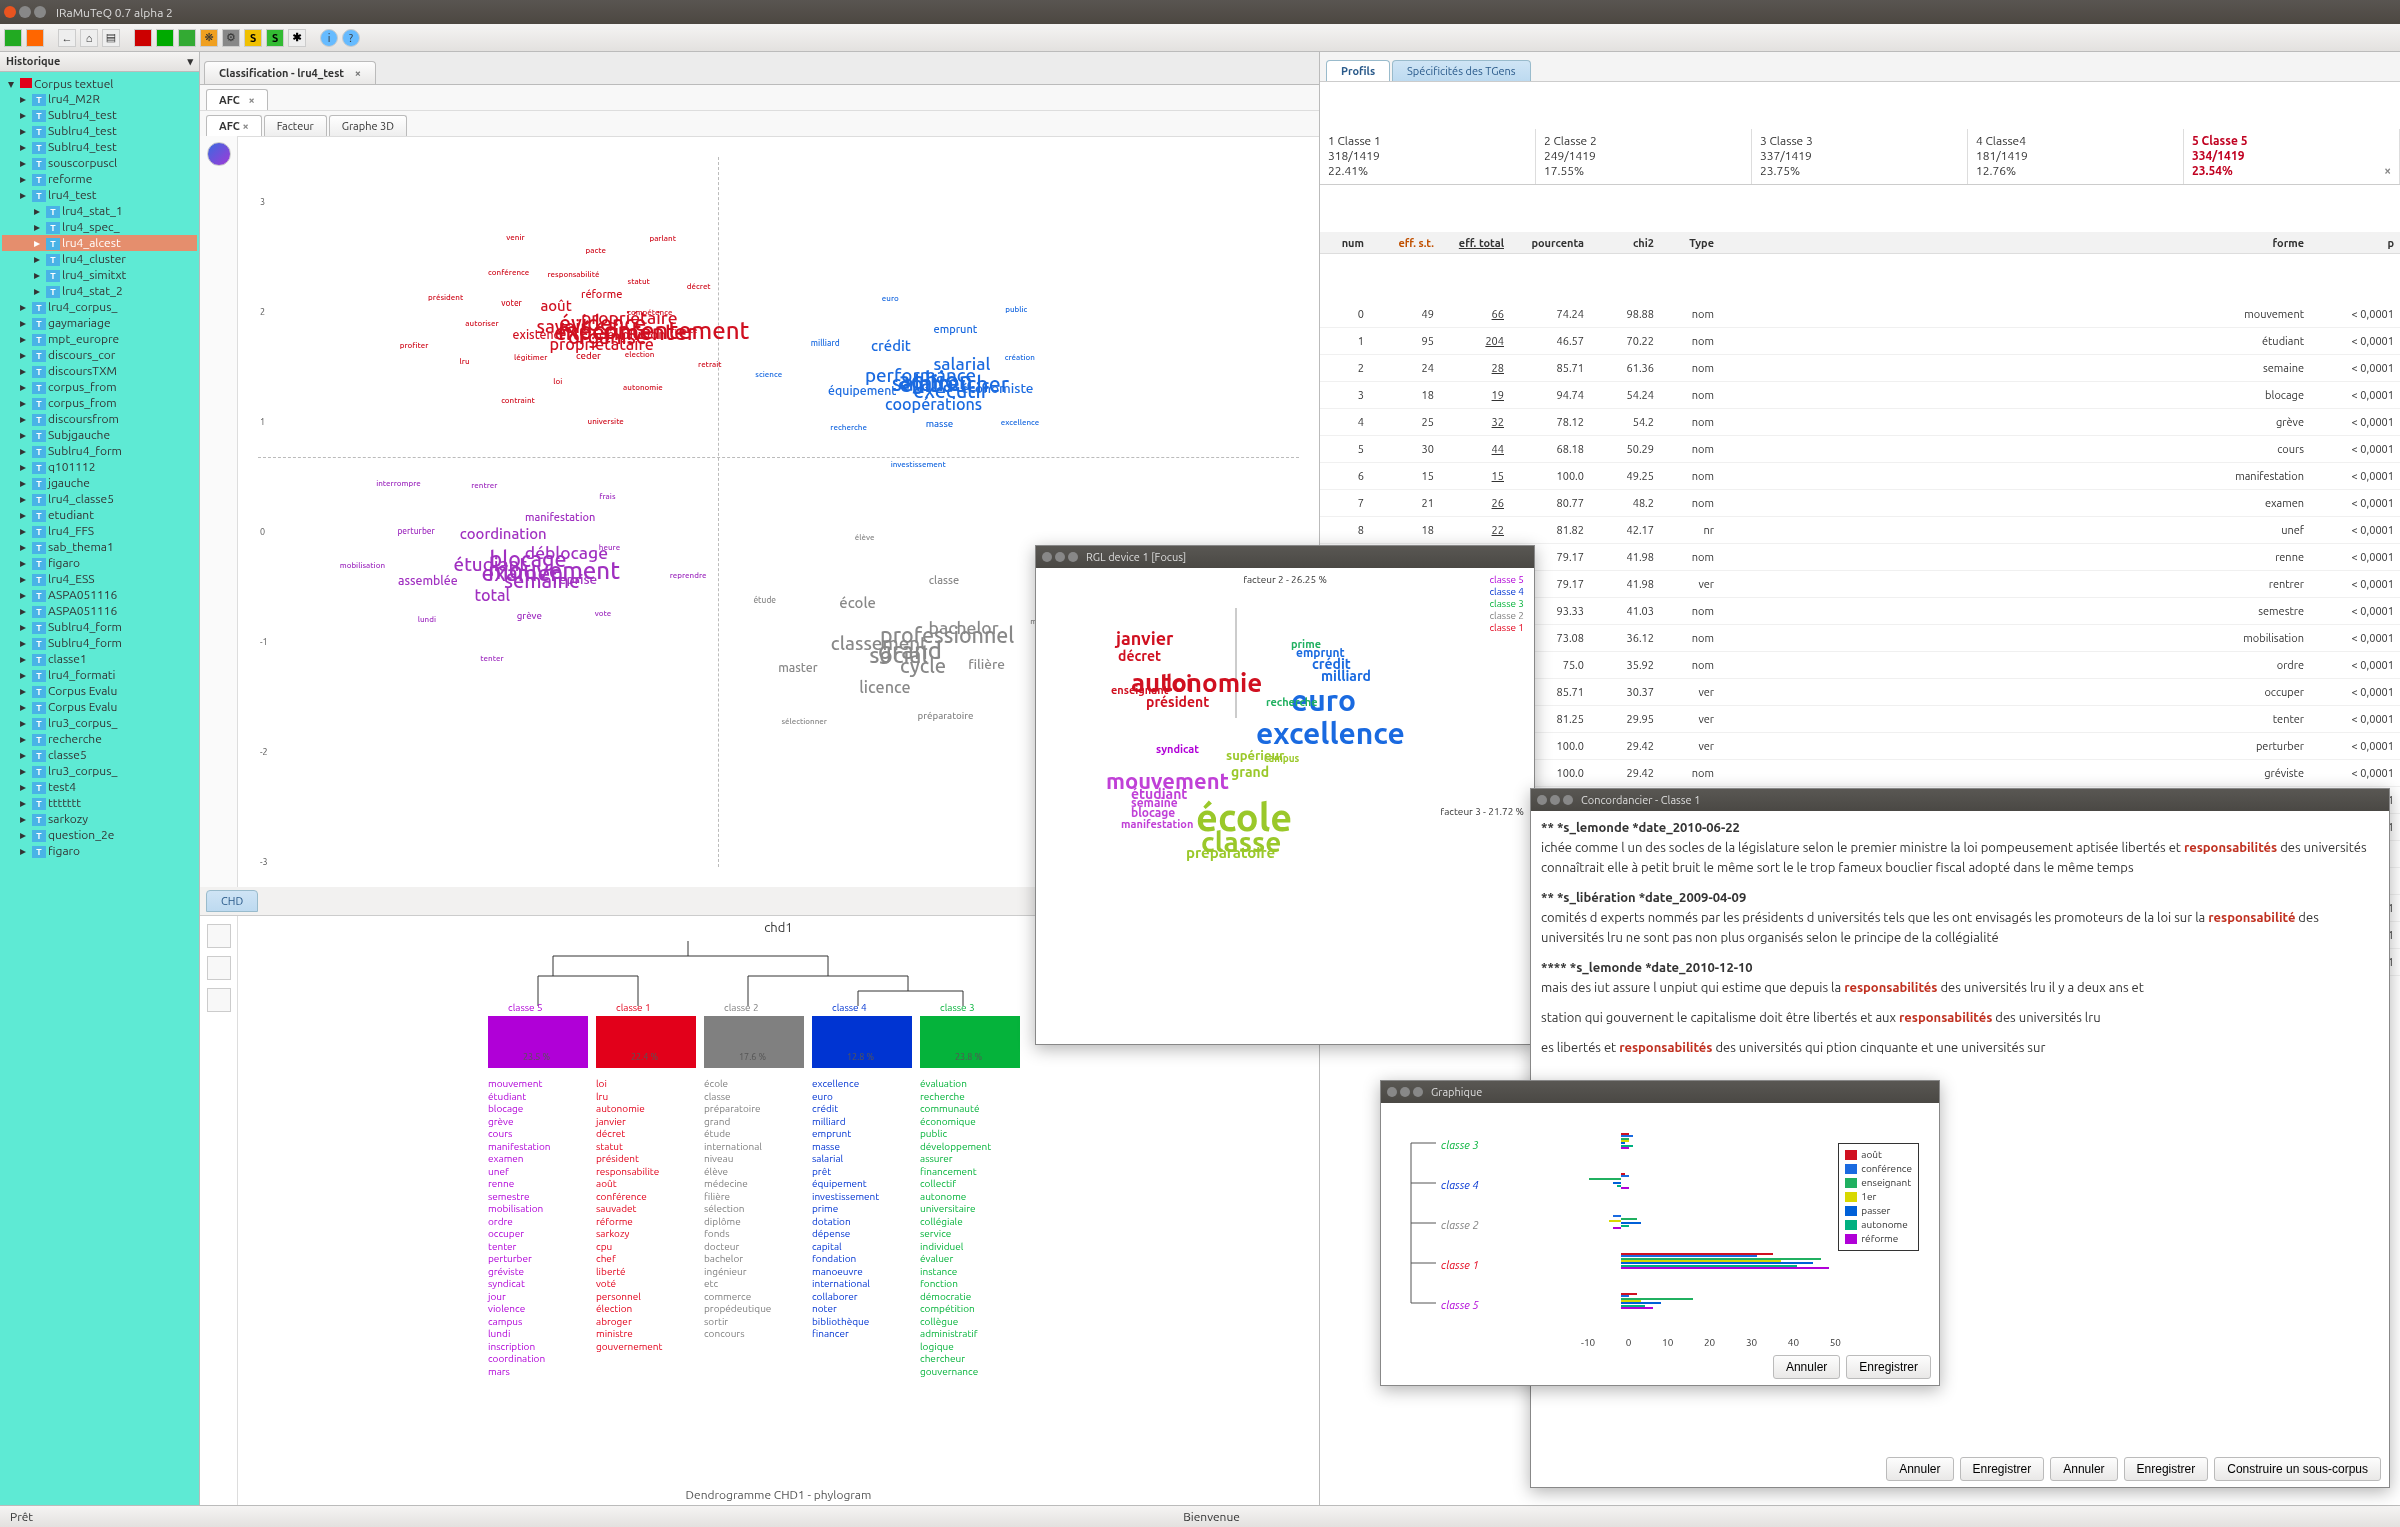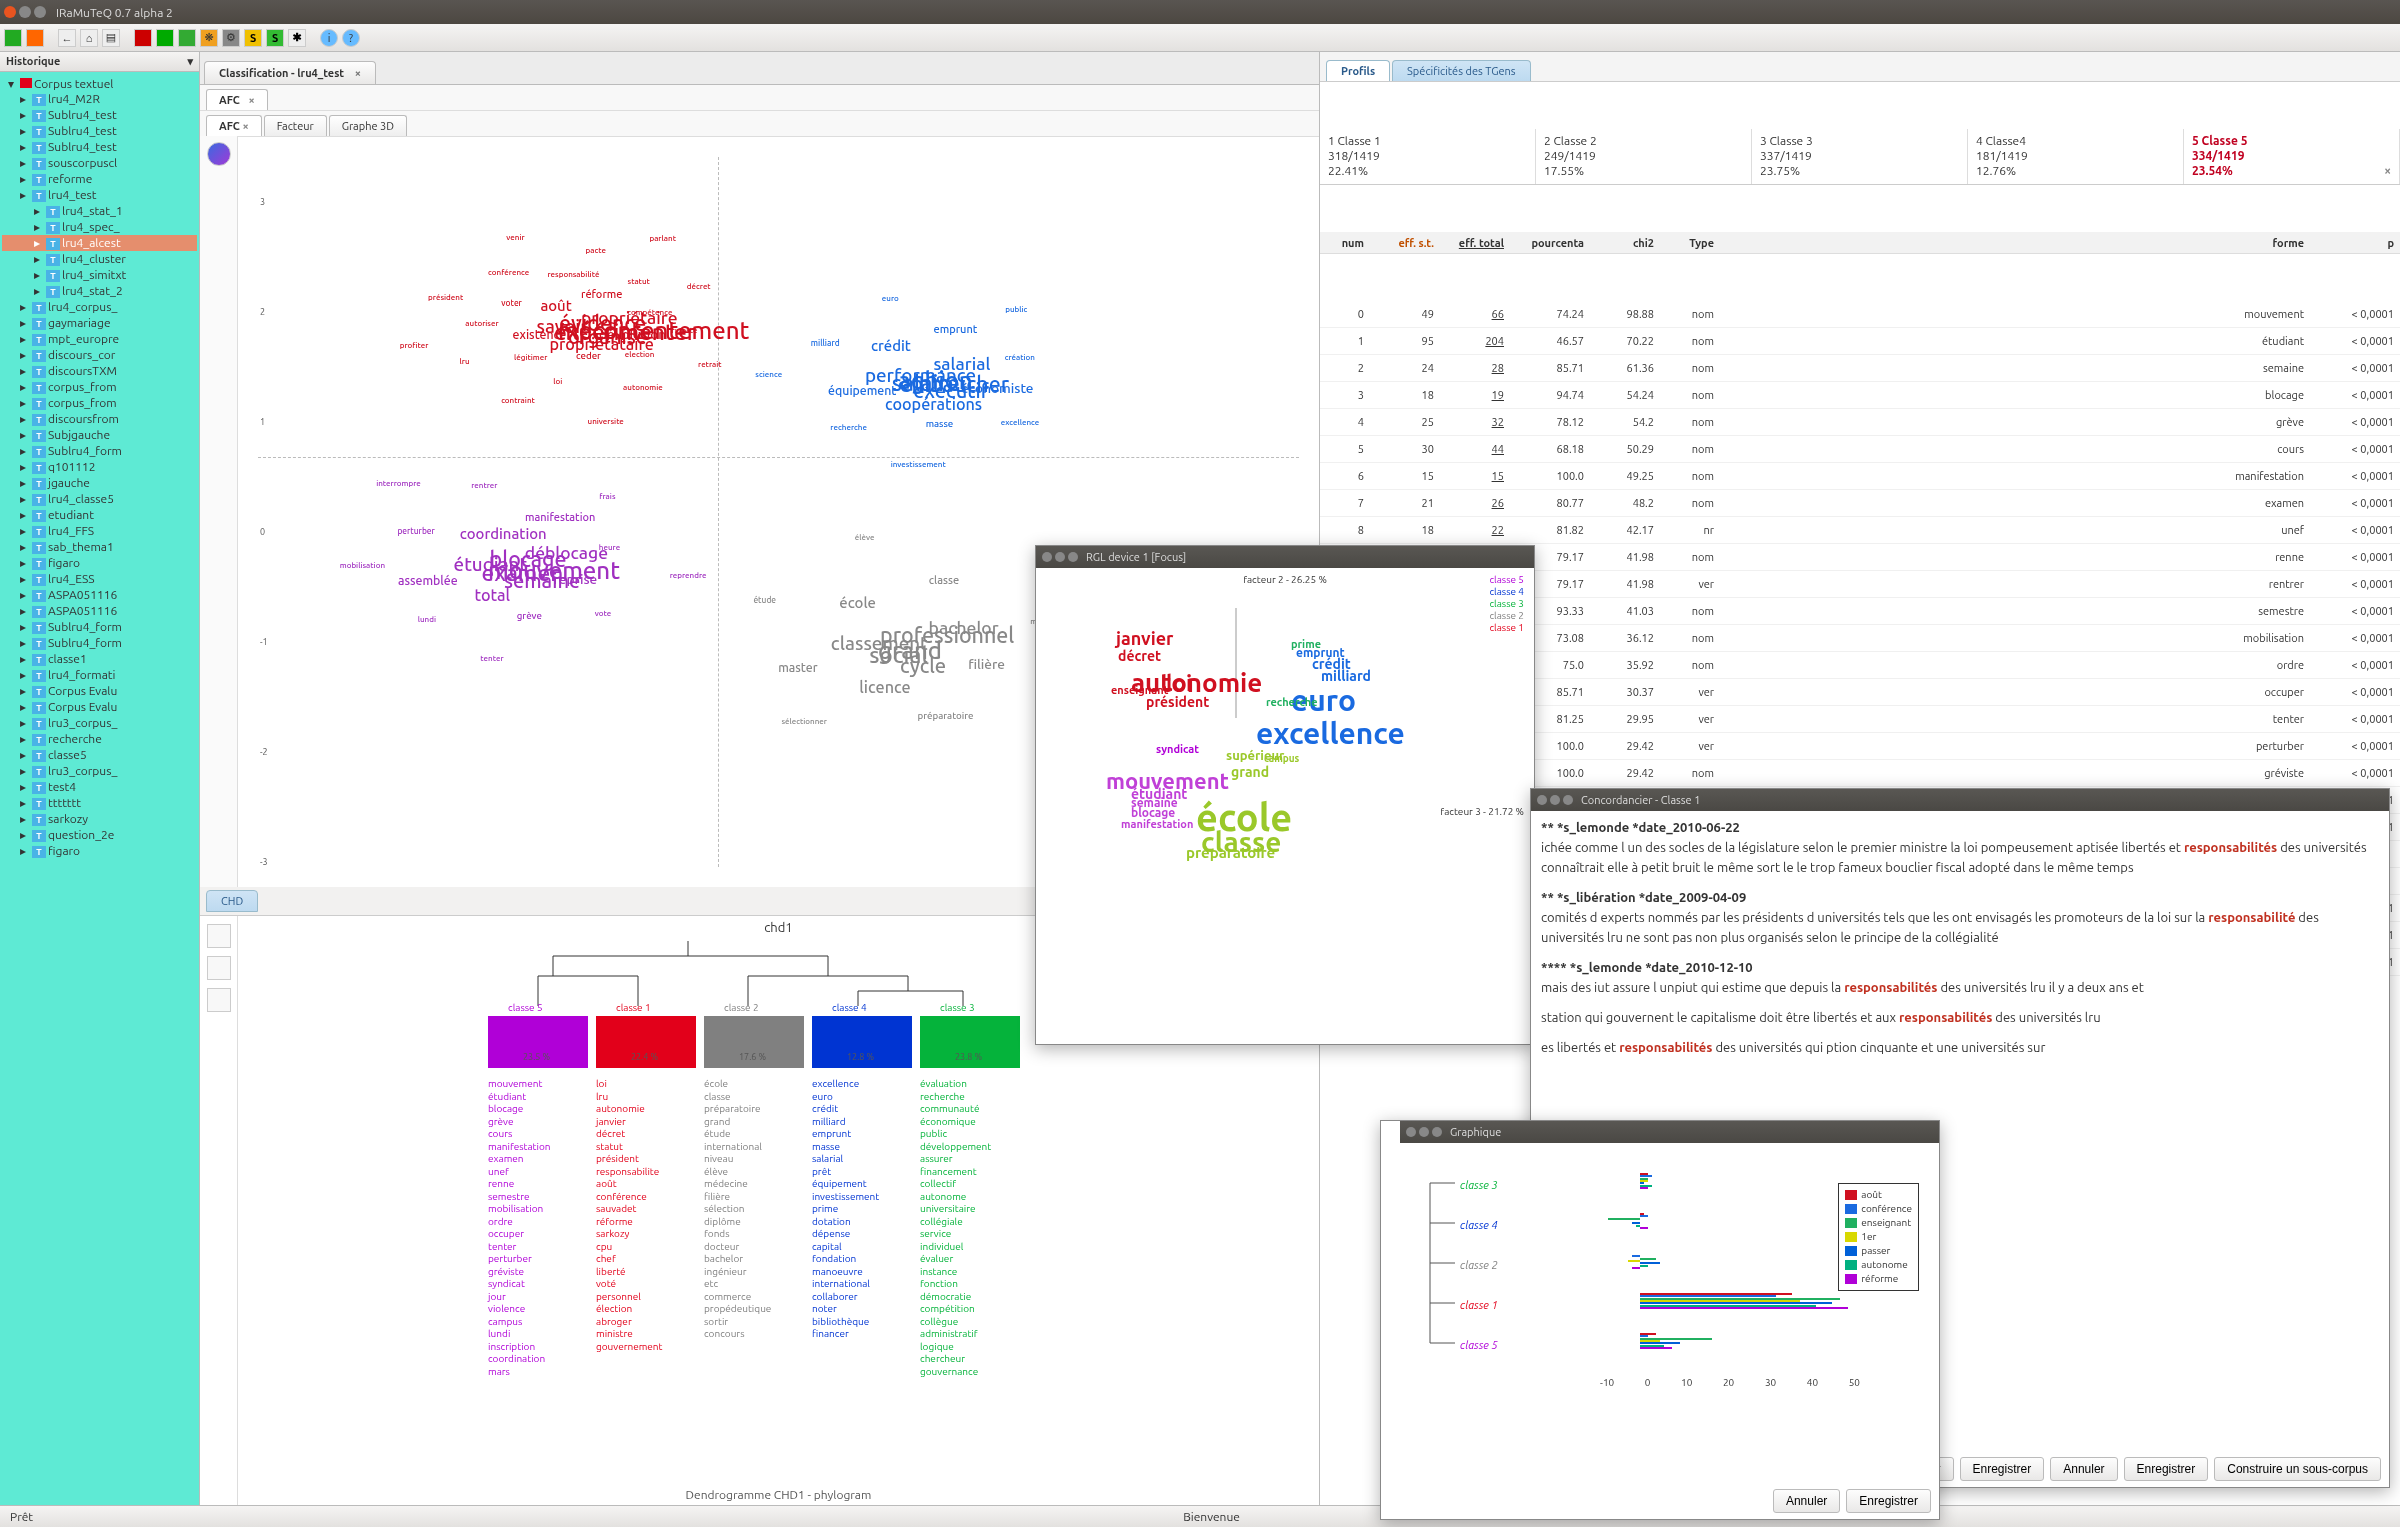--- a/index.html
+++ b/index.html
@@ -798,21 +798,21 @@
     </div>
   <div class="btnrow" id="concord-btns">
       <button>Annuler</button>
       <button>Enregistrer</button>
       <button>Annuler</button>
       <button>Enregistrer</button>
       <button>Construire un sous-corpus</button>
     </div>
 </div>
 
-<div class="floater" style="left:1380px;top:1120px;width:560px;height:400px;padding-left:19px;">
+<div class="floater" style="left:1380px;top:1080px;width:560px;height:306px;">
   <div class="float-hdr">
     <div class="btns">
         <div class="b"></div>
         <div class="b"></div>
         <div class="b"></div>
       </div>
     <span>Graphique</span>
   </div>
   <div class="graph-body" id="graph">
       <div style="position:absolute;left:60px;top:36px;font-size:11px;font-style:italic;color:#05b33b;">classe 3</div>

